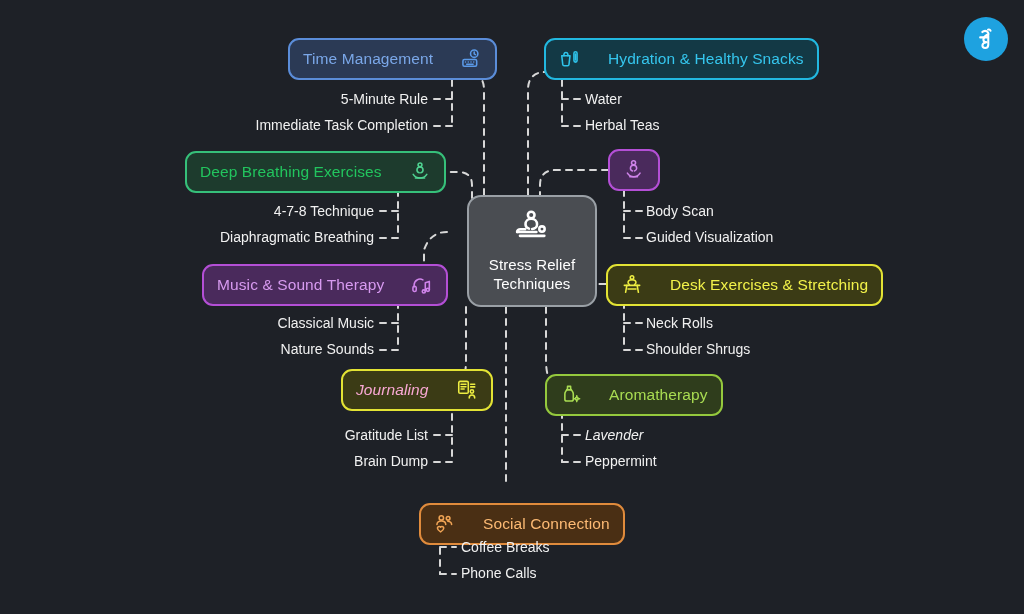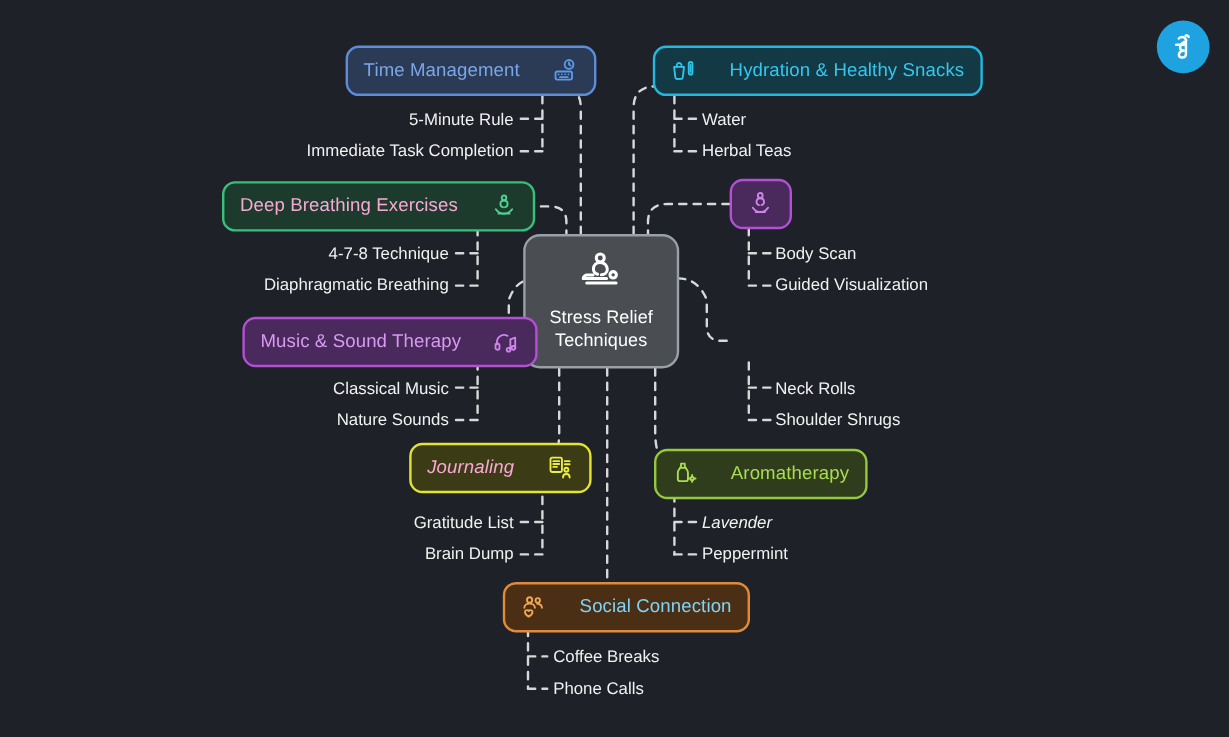--- a/index.html
+++ b/index.html
@@ -48,21 +48,21 @@
     height: 22px;
     display: inline-flex;
     align-items: center;
     justify-content: center;
     flex: 0 0 auto;
   }
   .node .ico svg { display: block; }
 
   
   #root-node {
-    left: 436px;
+    left: 467px;
     top: 195px;
     width: 130px;
     height: 112px;
     border: 2px solid #9aa0a6;
     background: #4a4d52;
     border-radius: 14px;
     flex-direction: column;
     justify-content: center;
     gap: 10px;
     padding: 10px;
@@ -191,21 +191,21 @@
       <svg width="22" height="22" viewBox="0 0 24 24" fill="none" stroke="#2fc3ea" stroke-width="1.7" stroke-linecap="round" stroke-linejoin="round">
         <path d="M3 8.4h9l-1.1 9.6a1.6 1.6 0 0 1-1.6 1.4H5.7a1.6 1.6 0 0 1-1.6-1.4z"></path>
         <path d="M5.4 8.4V6.6a2.2 2.2 0 0 1 4.3 0v1.8"></path>
         <rect x="16.3" y="4" width="3.4" height="11.4" rx="1.7"></rect>
         <path d="M18 6.6v6.4"></path>
       </svg>
     </span>
     <span class="lbl">Hydration &amp; Healthy Snacks</span>
   </div>
 
-  <div class="node" id="n-deep-breathing" style="left:185px; top:151px; background:#1d3b2d; border-color:#36c07a; color:#f9a8d4;">
+  <div class="node" id="n-deep-breathing" style="left:185px; top:151px; background:#1d3b2d; border-color:#36c07a; color:#22c55e;">
     <span class="lbl">Deep Breathing Exercises</span>
     <span class="ico">
       <svg width="22" height="22" viewBox="0 0 24 24" fill="none" stroke="#4fd391" stroke-width="1.7" stroke-linecap="round" stroke-linejoin="round">
         <circle cx="12" cy="4.2" r="2.1"></circle>
         <path d="M12 6.6c-2 0-3.3 1.5-3.3 3.3 0 1.6 1.1 2.6 2.4 2.9"></path>
         <path d="M12 6.6c2 0 3.3 1.5 3.3 3.3 0 1.6-1.1 2.6-2.4 2.9"></path>
         <path d="M4.6 14.6c1.7 2.6 4.3 4 7.4 4s5.7-1.4 7.4-4"></path>
         <path d="M7 18.6h10"></path>
       </svg>
     </span>
@@ -229,20 +229,33 @@
       <svg width="22" height="22" viewBox="0 0 24 24" fill="none" stroke="#cf84ea" stroke-width="1.7" stroke-linecap="round" stroke-linejoin="round">
         <path d="M3.4 14.2v-2.1a6.5 6.5 0 0 1 9.6-5.7"></path>
         <rect x="2.1" y="13.4" width="3.6" height="5.6" rx="1.6"></rect>
         <path d="M15.6 19v-9.4l4.4-1.5V17"></path>
         <circle cx="14" cy="19" r="1.7"></circle>
         <circle cx="18.4" cy="17.3" r="1.7"></circle>
       </svg>
     </span>
   </div>
 
+  <div class="node" id="n-desk" style="left:606px; top:264px; background:#3b3b15; border-color:#e3e334; color:#f2f24a;">
+    <span class="ico">
+      <svg width="22" height="22" viewBox="0 0 24 24" fill="none" stroke="#eeee42" stroke-width="1.7" stroke-linecap="round" stroke-linejoin="round">
+        <circle cx="12" cy="3.9" r="1.9"></circle>
+        <path d="M12 6.2c-2.5 0-4.3 1.4-4.3 3.1 0 1 .6 1.7 1.5 2.1"></path>
+        <path d="M12 6.2c2.5 0 4.3 1.4 4.3 3.1 0 1-.6 1.7-1.5 2.1"></path>
+        <path d="M3.6 12.4h16.8"></path>
+        <path d="M6.4 12.4 5 20M17.6 12.4 19 20"></path>
+        <path d="M7.6 16.3h8.8"></path>
+      </svg>
+    </span>
+    <span class="lbl">Desk Exercises &amp; Stretching</span>
+  </div>
 
   <div class="node" id="n-journaling" style="left:341px; top:369px; background:#3b3b15; border-color:#e3e334; color:#f9a8d4;font-style:italic;">
     <span class="lbl">Journaling</span>
     <span class="ico">
       <svg width="22" height="22" viewBox="0 0 24 24" fill="none" stroke="#eeee42" stroke-width="1.7" stroke-linecap="round" stroke-linejoin="round">
         <rect x="3" y="2.6" width="10.4" height="13" rx="1.4"></rect>
         <path d="M5.5 5.8h5.4M5.5 8.4h5.4M5.5 11h3.4"></path>
         <path d="M16 5.8h4.4M16 8.6h4.4"></path>
         <circle cx="17.4" cy="13.6" r="1.8"></circle>
         <path d="M14.4 20.6c0-1.8 1.3-3.1 3-3.1s3 1.3 3 3.1"></path>
@@ -255,21 +268,21 @@
       <svg width="22" height="22" viewBox="0 0 24 24" fill="none" stroke="#a9dc52" stroke-width="1.7" stroke-linecap="round" stroke-linejoin="round">
         <path d="M8.2 2.6h3.4v2.6l2.1 3.1a4.6 4.6 0 0 1 .8 2.6v5.6a2 2 0 0 1-2 2H7.3a2 2 0 0 1-2-2v-5.6a4.6 4.6 0 0 1 .8-2.6l2.1-3.1z"></path>
         <path d="M7.3 6.4h5"></path>
         <circle cx="18.3" cy="16.1" r="1.5"></circle>
         <path d="M18.3 12.8v1.6M18.3 17.6v1.6M15.2 16.1h1.5M19.9 16.1h1.5"></path>
       </svg>
     </span>
     <span class="lbl">Aromatherapy</span>
   </div>
 
-  <div class="node" id="n-social" style="left:419px; top:485px; background:#4a2f14; border-color:#e08b3c; color:#7dd3fc;">
+  <div class="node" id="n-social" style="left:419px; top:503px; background:#4a2f14; border-color:#e08b3c; color:#fdba74;">
     <span class="ico">
       <svg width="22" height="22" viewBox="0 0 24 24" fill="none" stroke="#f0a455" stroke-width="1.7" stroke-linecap="round" stroke-linejoin="round">
         <circle cx="8" cy="5.4" r="2.4"></circle>
         <circle cx="15.4" cy="5.8" r="2"></circle>
         <path d="M3.2 12.6c0-2.3 2.1-3.9 4.8-3.9s4.8 1.6 4.8 3.9"></path>
         <path d="M15 8.9c2.4.2 4.2 1.7 4.2 3.7"></path>
         <path d="M10.6 16.6c0-1.1-.9-1.9-1.9-1.9-.6 0-1.2.3-1.5.8-.3-.5-.9-.8-1.5-.8-1 0-1.9.8-1.9 1.9 0 2 3.4 4 3.4 4s3.4-2 3.4-4z"></path>
       </svg>
     </span>
     <span class="lbl">Social Connection</span>

